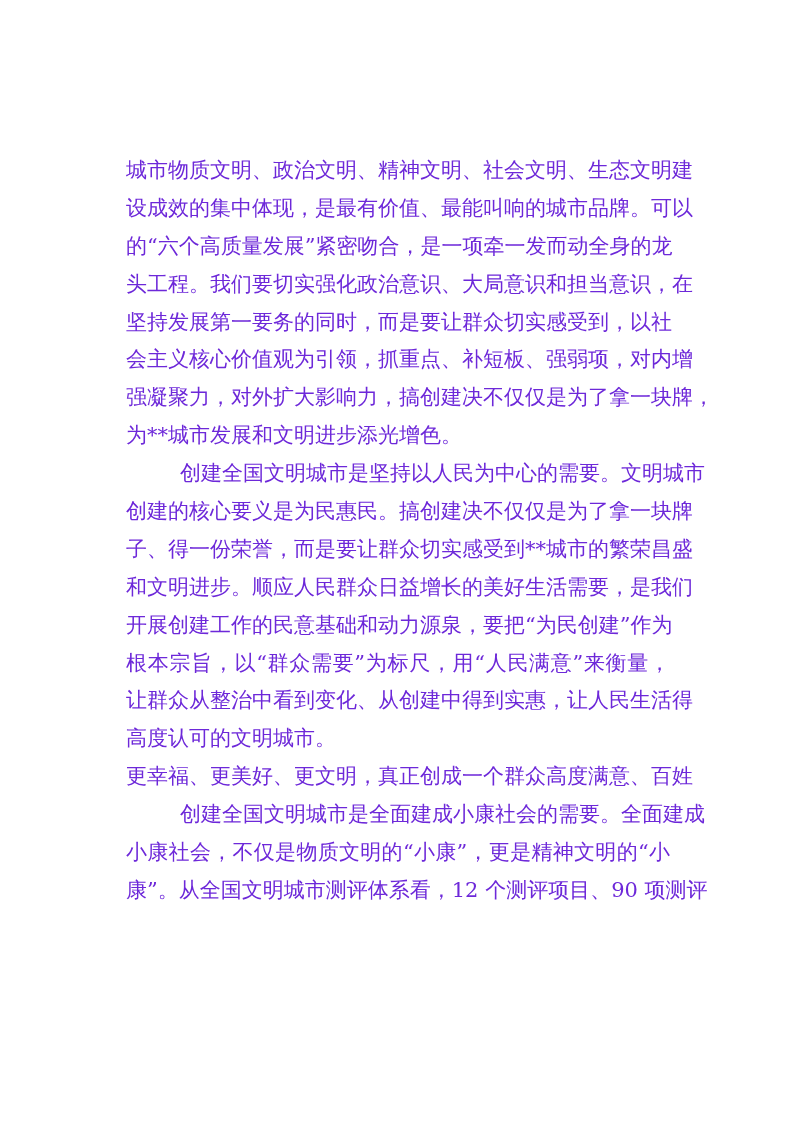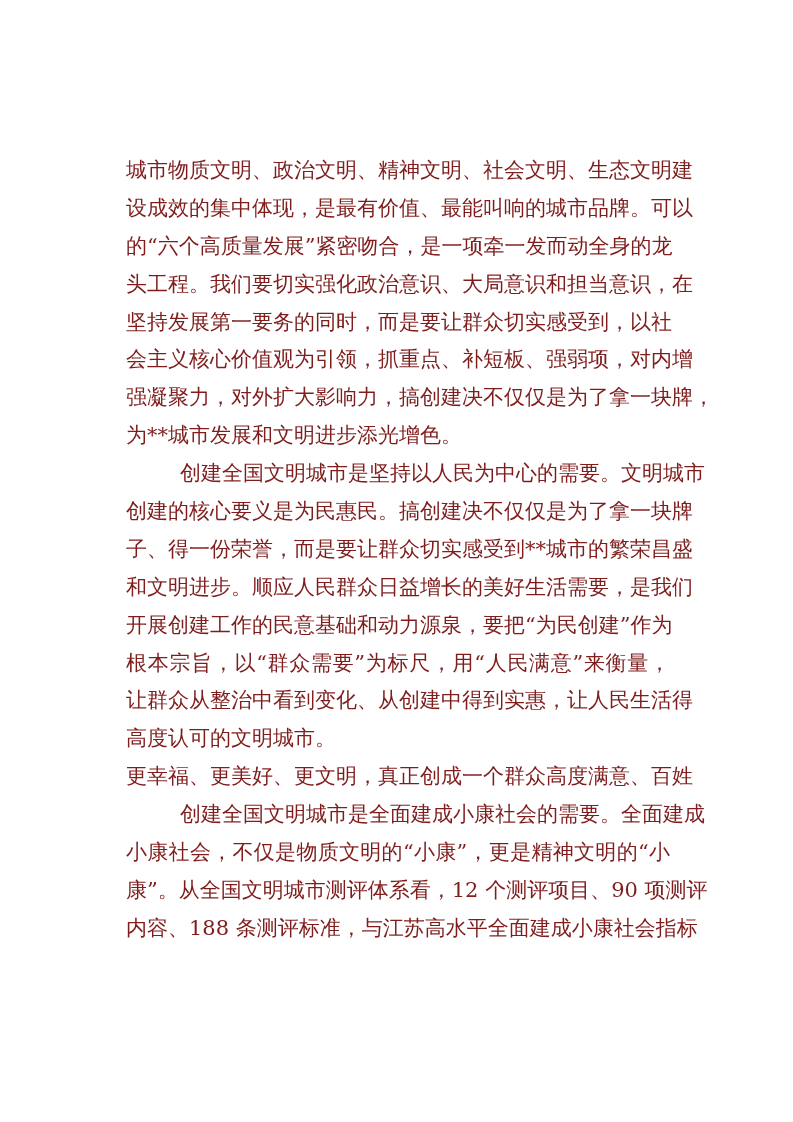--- a/index.html
+++ b/index.html
@@ -3,21 +3,21 @@
 <meta charset="utf-8">
 <style>
   html, body { margin: 0; padding: 0; background: #ffffff; }
   body { width: 793px; height: 1122px; position: relative; overflow: hidden; }
   .page {
     position: absolute;
     left: 126px;
     top: 152px;
     width: 544px;
     font-family: "DejaVu Serif", "Liberation Serif", serif;
-    color: #7f1d1d;
+    color: #6d28d9;
   }
   .line {
     height: 37.9px;
     line-height: 37.9px;
     font-size: 21px;
     white-space: nowrap;
     text-align: justify;
     text-align-last: justify;
     letter-spacing: 0;
   }
@@ -46,15 +46,14 @@
     <div class="line">开展创建工作的民意基础和动力源泉，要把“为民创建”作为</div>
     <div class="line">根本宗旨，以“群众需要”为标尺，用“人民满意”来衡量，</div>
     <div class="line">让群众从整治中看到变化、从创建中得到实惠，让人民生活得</div>
     <div class="line last">高度认可的文明城市。</div>
     <div class="line">更幸福、更美好、更文明，真正创成一个群众高度满意、百姓</div>
   </div>
   <div>
     <div class="line indent">创建全国文明城市是全面建成小康社会的需要。全面建成</div>
     <div class="line">小康社会，不仅是物质文明的“小康”，更是精神文明的“小</div>
     <div class="line">康”。从全国文明城市测评体系看，12 个测评项目、90 项测评</div>
-    <div class="line">内容、188 条测评标准，与江苏高水平全面建成小康社会指标</div>
   </div>
 </div>
 
 </body></html>

